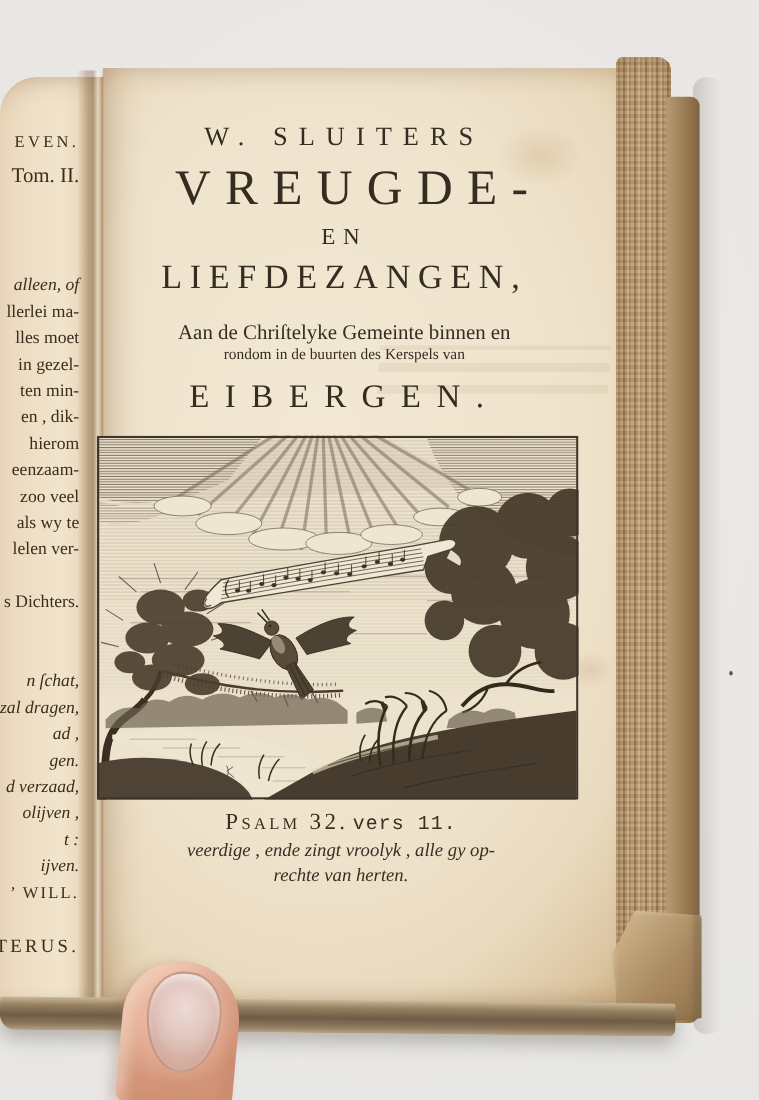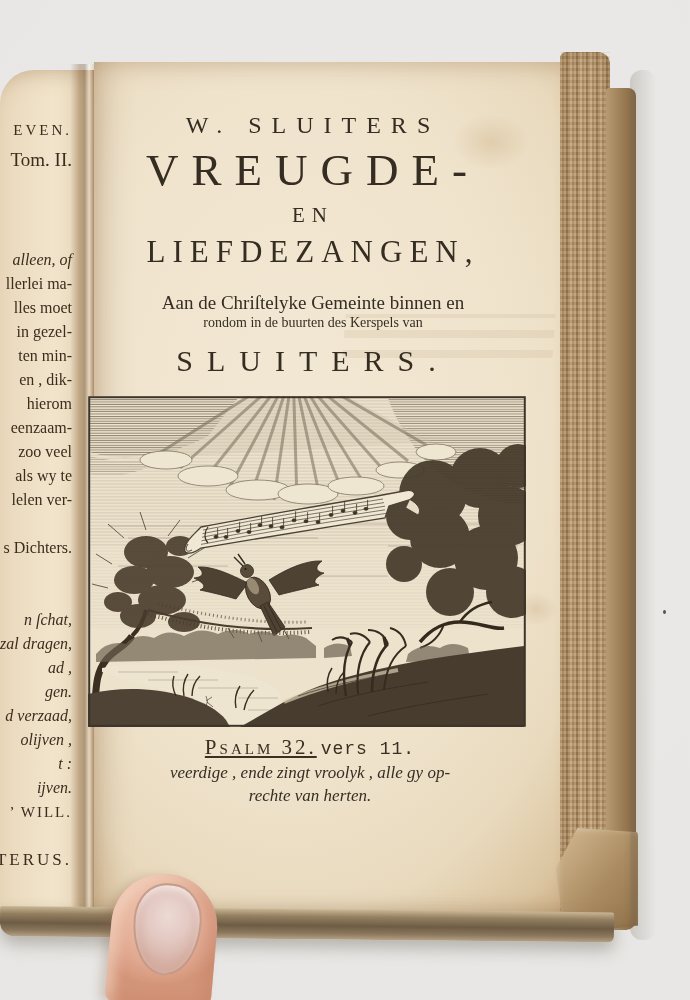--- a/index.html
+++ b/index.html
@@ -42,31 +42,31 @@
   .stain1 { left:358px; top:52px; width:78px; height:56px;
             background:radial-gradient(closest-side, rgba(180,140,85,.22), rgba(180,140,85,0)); }
   .stain2 { left:420px; top:530px; width:44px; height:34px;
             background:radial-gradient(closest-side, rgba(170,125,70,.18), rgba(170,125,70,0)); }
   .showthrough { position:absolute; left:250px; top:252px; width:210px; height:44px;
                  background:repeating-linear-gradient(0deg, rgba(150,120,80,.10) 0 8px, transparent 8px 20px);
                  transform:skewX(-4deg); }
 
   .rp-line { position:absolute; left:0; width:438px; text-align:center; color:#352d22; white-space:nowrap; }
   .author   { top:50px;  font-size:24px; letter-spacing:10px; margin-right:-10px; }
-  .t-main   { top:82px;  font-size:45px; letter-spacing:13px; margin-right:-13px; }
+  .t-main   { top:82px;  font-size:45px; letter-spacing:13px; margin-right:-13px;padding-left:13px; }
   .t-and    { top:141px; font-size:21px; letter-spacing:7px;  margin-right:-7px; }
   .t-sub    { top:172px; font-size:31px; letter-spacing:7px;  margin-right:-7px; }
   .ded1     { top:230px; font-size:19px; }
   .ded2     { top:253px; font-size:14px; }
   .place    { top:282px; font-size:30px; letter-spacing:14px; margin-right:-14px; }
 
   .engraving { position:absolute; left:88px; top:396px; width:438px; height:331px; }
 
   .caption { position:absolute; left:94px; top:735px; width:432px; text-align:center; color:#3a3022; }
-  .cap-psalm { font-variant:small-caps; font-size:21px; letter-spacing:3px;text-decoration:underline; }
+  .cap-psalm { font-variant:small-caps; font-size:21px; letter-spacing:3px; }
   .cap-vers  { font-size:18px; letter-spacing:1px;font-family:Liberation Mono, monospace; }
   .verse { position:absolute; left:100px; top:762px; width:420px; text-align:center;
            font-style:italic; font-size:17px; line-height:22.5px; color:#362e23; }
 
   .fore-edge { position:absolute; left:560px; top:52px; width:50px; height:868px;
                background:repeating-linear-gradient(90deg,#c7ab83 0 2px,#ab8c63 2px 4px,#bd9f75 4px 6px,#97784f 6px 8px,#b4956b 8px 10px);
                border-radius:6px 12px 4px 4px;
                box-shadow: inset 0 0 18px rgba(90,60,30,.35); }
   .fore-edge:after { content:""; position:absolute; inset:0;
                background:repeating-linear-gradient(0deg, rgba(255,248,235,.10) 0 3px, rgba(90,60,30,.08) 3px 6px); }
@@ -151,21 +151,21 @@
   <div class="right-page">
     <div class="stain stain1"></div>
     <div class="stain stain2"></div>
     <div class="showthrough"></div>
     <div class="rp-line author">W. SLUITERS</div>
     <div class="rp-line t-main">VREUGDE-</div>
     <div class="rp-line t-sub">LIEFDEZANGEN,</div>
     <div class="rp-line t-and">EN</div>
     <div class="rp-line ded1">Aan de Chriſtelyke Gemeinte binnen en</div>
     <div class="rp-line ded2">rondom in de buurten des Kerspels van</div>
-    <div class="rp-line place">SLUITERS.</div>
+    <div class="rp-line place">EIBERGEN.</div>
   </div>
 
   <svg class="engraving" viewBox="0 0 438 331" xmlns="http://www.w3.org/2000/svg">
     <defs>
       <pattern id="hz" width="5" height="3.2" patternUnits="userSpaceOnUse">
           <path d="M0 1.6 H5" stroke="#8a7e69" stroke-width="0.55"></path>
         </pattern>
       <pattern id="hz2" width="5" height="2.4" patternUnits="userSpaceOnUse">
           <path d="M0 1.2 H5" stroke="#5d5342" stroke-width="0.7"></path>
         </pattern>

